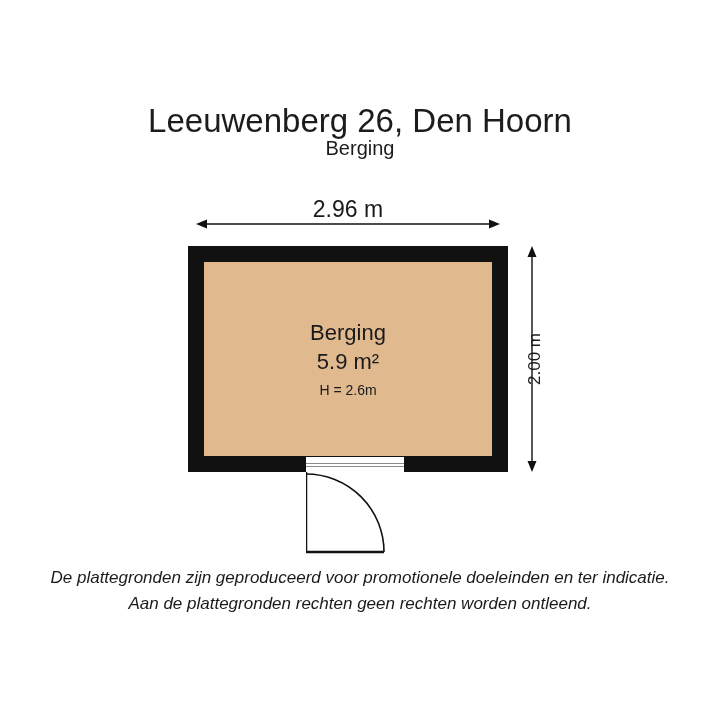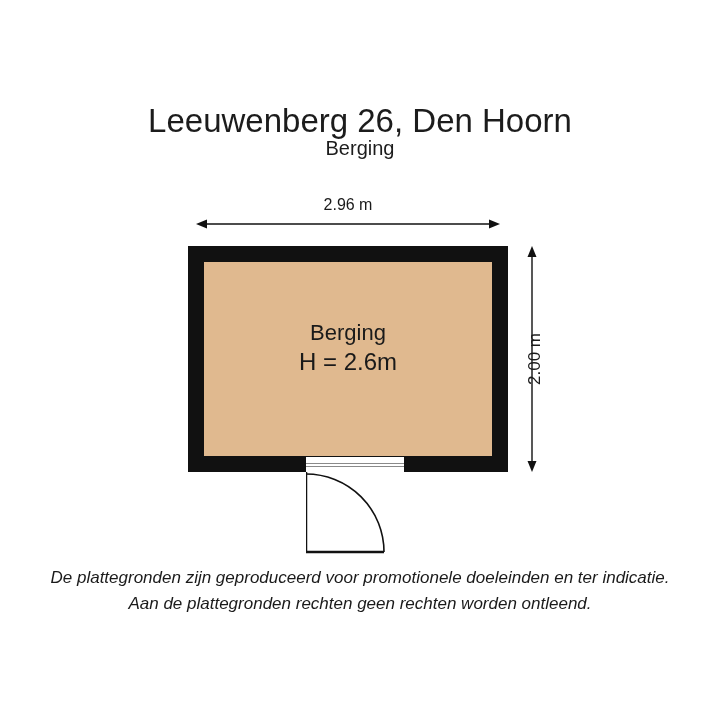--- a/index.html
+++ b/index.html
@@ -75,21 +75,21 @@
     left: 0;
     top: 72px;
     width: 320px;
     text-align: center;
     font-size: 22px;
     color: #1a1a1a;
     line-height: 29px;
     pointer-events: none;
   }
   .room-label .l2 { font-size: 22px; }
-  .room-label .l3 { font-size: 24px; }
+  .room-label .l3 { font-size: 14px; }
 
   
   .door-gap {
     position: absolute;
     left: 118px;
     top: 210px;
     width: 98px;
     height: 16px;
     background: #ffffff;
     border-top: 1px solid #111111;
@@ -123,21 +123,21 @@
     top: 196px;
     width: 304px;
     height: 38px;
   }
   .dim-top .label {
     position: absolute;
     left: 0;
     top: 0;
     width: 304px;
     text-align: center;
-    font-size: 16px;
+    font-size: 23px;
     color: #1a1a1a;
   }
   .dim-top svg { position: absolute; left: 0; top: 22px; }
 
   .dim-right {
     position: absolute;
     left: 500px;
     top: 246px;
     width: 58px;
     height: 226px;
@@ -195,20 +195,21 @@
     <div class="label">2.00 m</div>
   </div>
 
   <div class="plan">
     <div class="room-outer">
       <div class="room-inner"></div>
     </div>
 
     <div class="room-label">
       <div class="l1">Berging</div>
+      <div class="l2">5.9 m²</div>
       <div class="l3">H = 2.6m</div>
     </div>
 
     <div class="door-gap"></div>
 
     <div class="door-swing">
       <svg width="84" height="84" viewBox="0 0 84 84">
         <path d="M0 0 L0 80" stroke="#111111" stroke-width="2.5" fill="none"></path>
         <path d="M0 80 L78 80" stroke="#111111" stroke-width="2.5" fill="none"></path>
         <path d="M78 80 A78 78 0 0 0 0 2" stroke="#111111" stroke-width="1.6" fill="none"></path>

